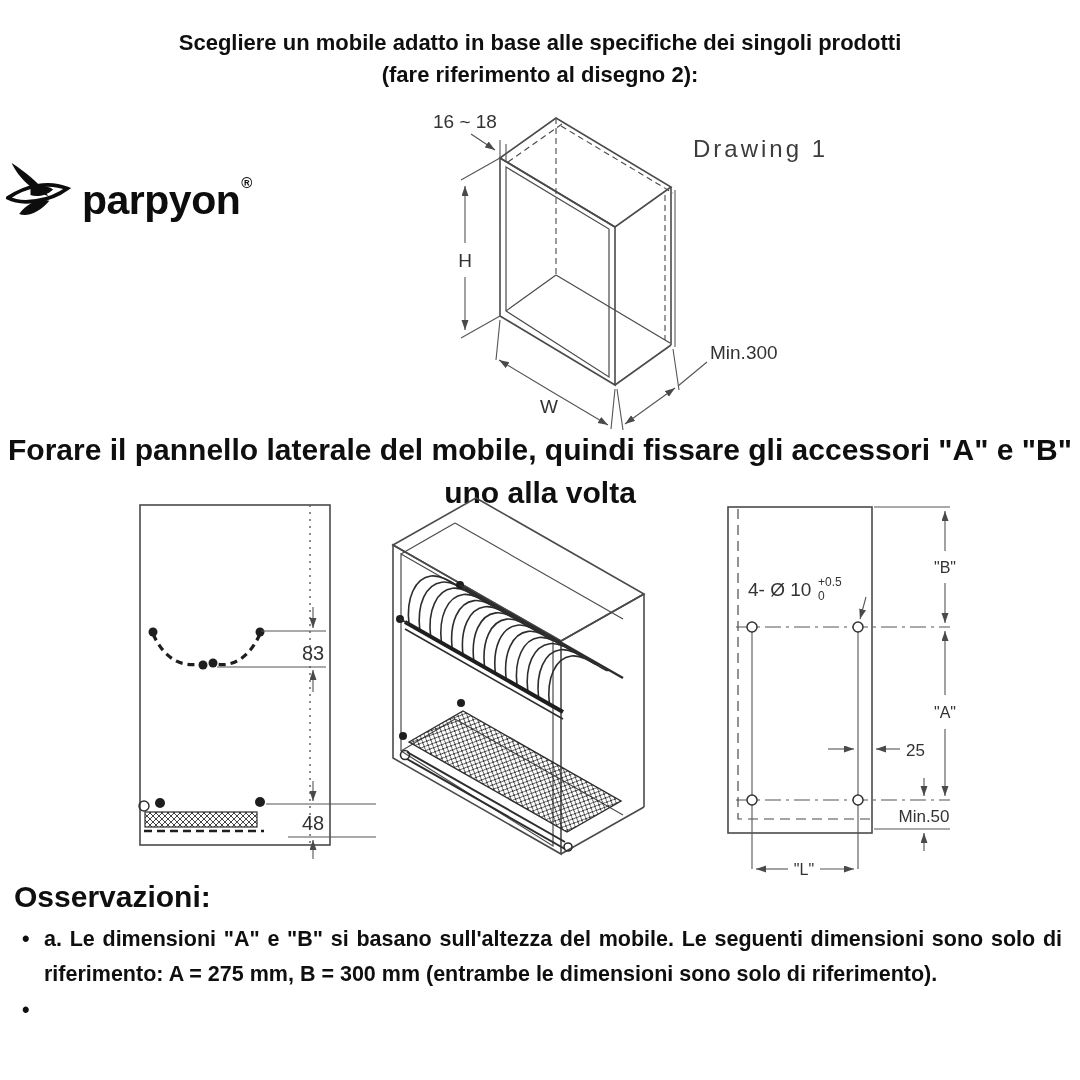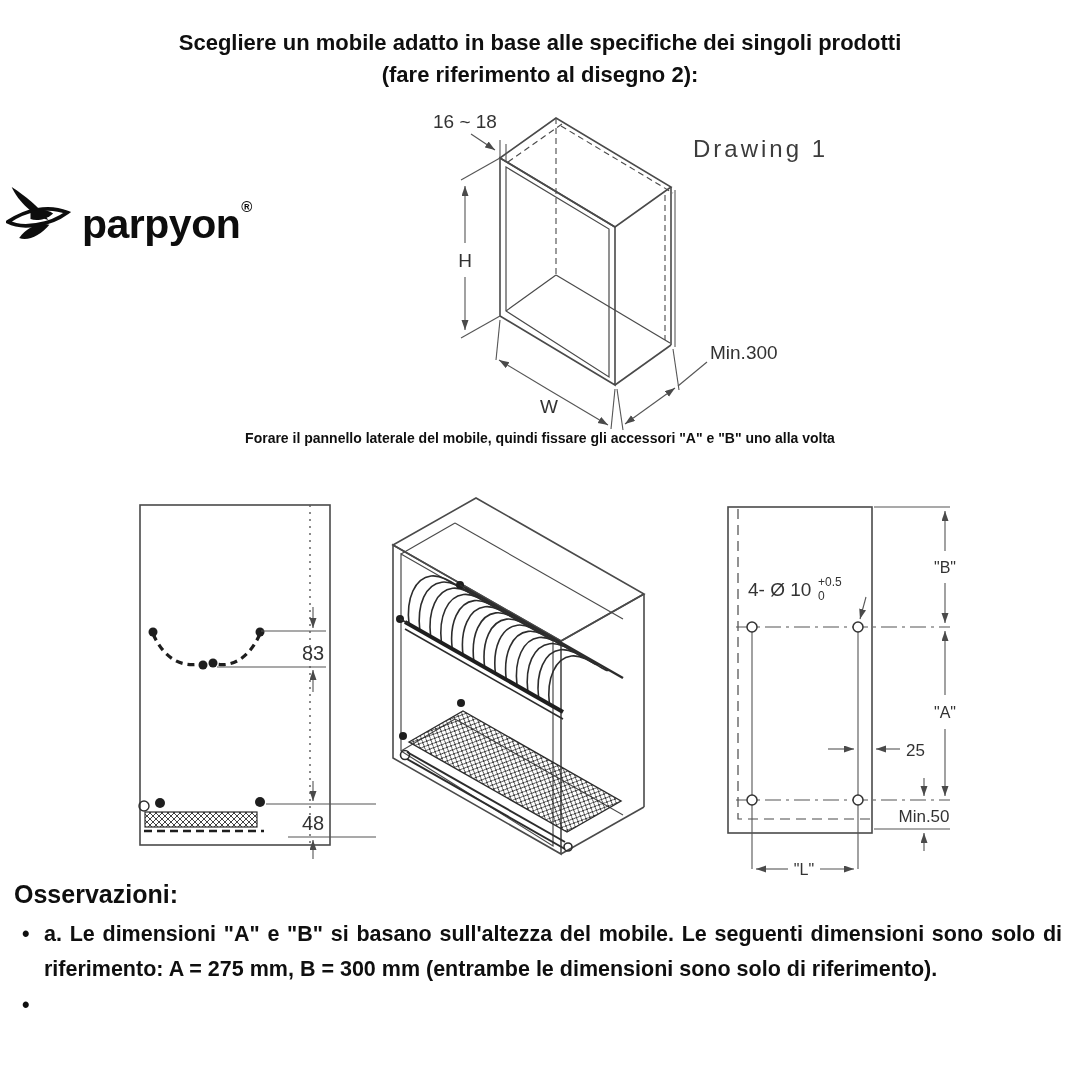--- a/index.html
+++ b/index.html
@@ -3,36 +3,36 @@
 <meta charset="utf-8">
 <style>
   * { margin:0; padding:0; box-sizing:border-box; }
   html,body { width:1080px; height:1080px; }
   body { font-family:"Liberation Sans", sans-serif; background:#ffffff; color:#101010; overflow:hidden; }
   .page { position:relative; width:1080px; height:784px; background:#ffffff; }
 
   .title-block { position:absolute; top:27px; left:0; width:1080px; text-align:center;
     font-size:22px; font-weight:700; line-height:1.45; color:#0f0f0f; }
 
-  .brand { position:absolute; left:6px; top:184px; display:flex; align-items:flex-start;justify-content:center; }
+  .brand { position:absolute; left:6px; top:160px; display:flex; align-items:flex-start;justify-content:center; }
   .brand svg { display:block; }
   .brand-text { font-size:41px; font-weight:700; letter-spacing:-0.5px; color:#0d0d0d; margin-left:10px; margin-top:14px; }
   .brand-reg { font-size:15px; font-weight:700; vertical-align:26px; margin-left:1px; }
 
   .drawing { position:absolute; background:transparent; }
   #drawing1   { left:425px; top:100px; }
   #panel-draw { left:120px; top:495px; }
   #cab-draw   { left:385px; top:490px; }
   #drill-draw { left:700px; top:495px; }
 
   .instruction-block { position:absolute; top:429px; left:0; width:1080px; text-align:center;
-    font-size:14px; font-weight:700; line-height:1.42; color:#0f0f0f; }
+    font-size:30px; font-weight:700; line-height:1.42; color:#0f0f0f; }
 
   .observations { position:absolute; top:880px; left:14px; width:1048px; }
-  .obs-heading { font-size:25px; font-weight:700; margin-bottom:8px; color:#0f0f0f; }
+  .obs-heading { font-size:30px; font-weight:700; margin-bottom:8px; color:#0f0f0f; }
   .obs-item { position:relative; padding-left:30px; text-align:justify;
     font-size:21.5px; font-weight:700; line-height:1.64; color:#0f0f0f; }
   .obs-bullet { position:absolute; left:8px; top:0; }
 
   svg text { font-family:"Liberation Sans", sans-serif; fill:#333333; }
   .tech-caption { letter-spacing:3px; fill:#3c3c3c; }
 </style>
 </head>
 <body>
 

